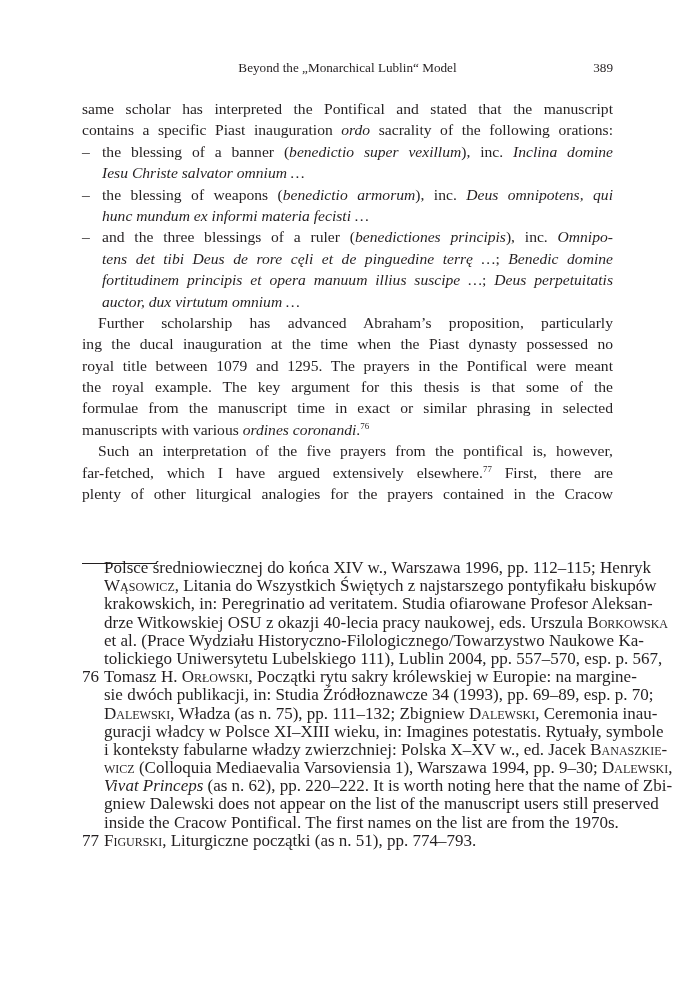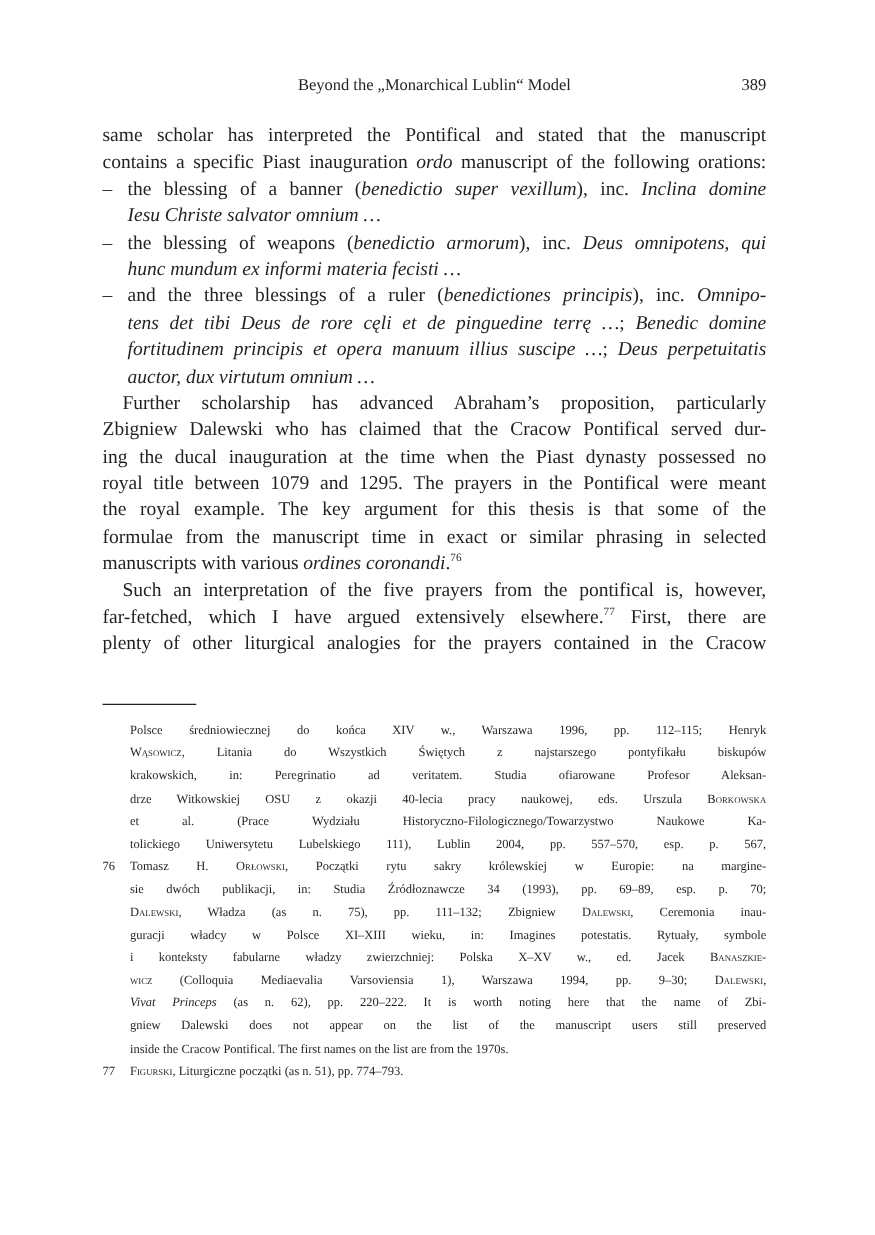--- a/index.html
+++ b/index.html
@@ -10,38 +10,38 @@
   .page-number { position: absolute; right: 0; top: 0; font-size: 13.2px; }
   .body-text { position: absolute; top: 98px; left: 82px; width: 531px; font-size: 15.6px; line-height: 21.4px; }
   .line { display: block; white-space: nowrap; text-align: justify; text-align-last: justify; height: 21.4px; }
   .line.last { text-align-last: left; }
   .ind { padding-left: 16px; }
   .item { position: relative; padding-left: 20px; }
   .dash { position: absolute; left: 0; }
   i { font-style: italic; }
   sup { font-size: 9px; vertical-align: 6px; line-height: 0; }
   .rule { position: absolute; top: 563px; left: 82px; width: 75px; border-top: 1px solid #231f20; height: 0; }
-  .notes { position: absolute; top: 576px; left: 82px; width: 531px; font-size: 10px; line-height: 18.2px; }
+  .notes { position: absolute; top: 559px; left: 82px; width: 531px; font-size: 17px; line-height: 18.2px; }
   .note { position: relative; padding-left: 22px; }
   .note-num { position: absolute; left: 0; top: 0; }
   .nl { display: block; white-space: nowrap; text-align: justify; text-align-last: justify; height: 18.2px; }
   .nl.last { text-align-last: left; }
   .sc { font-variant: small-caps; }
 </style>
 </head>
 <body>
 
 <div class="header">
   <div class="running-title">Beyond the „Monarchical Lublin“ Model</div>
   <div class="page-number">389</div>
 </div>
 
 <div class="body-text">
   <span class="line">same scholar has interpreted the Pontifical and stated that the manuscript</span>
-  <span class="line"><span>contains a specific Piast inauguration </span><i>ordo</i><span> manuscript of the following orations:</span></span>
+  <span class="line"><span>contains a specific Piast inauguration </span><i>ordo</i><span> sacrality of the following orations:</span></span>
 
   <div class="item">
     <span class="dash">–</span>
     <span class="line"><span>the blessing of a banner (</span><i>benedictio super vexillum</i><span>), inc. </span><i>Inclina domine</i></span>
     <span class="line last"><i>Iesu Christe salvator omnium …</i></span>
   </div>
 
   <div class="item">
     <span class="dash">–</span>
     <span class="line"><span>the blessing of weapons (</span><i>benedictio armorum</i><span>), inc. </span><i>Deus omnipotens, qui</i></span>
@@ -50,21 +50,20 @@
 
   <div class="item">
     <span class="dash">–</span>
     <span class="line"><span>and the three blessings of a ruler (</span><i>benedictiones principis</i><span>), inc. </span><i>Omnipo-</i></span>
     <span class="line"><i>tens det tibi Deus de rore cęli et de pinguedine terrę …</i><span>; </span><i>Benedic domine</i></span>
     <span class="line"><i>fortitudinem principis et opera manuum illius suscipe …</i><span>; </span><i>Deus perpetuitatis</i></span>
     <span class="line last"><i>auctor, dux virtutum omnium …</i></span>
   </div>
 
   <span class="line ind">Further scholarship has advanced Abraham’s proposition, particularly</span>
-  <span class="line">Zbigniew Dalewski who has claimed that the Cracow Pontifical served dur-</span>
   <span class="line">ing the ducal inauguration at the time when the Piast dynasty possessed no</span>
   <span class="line">royal title between 1079 and 1295. The prayers in the Pontifical were meant</span>
   <span class="line">the royal example. The key argument for this thesis is that some of the</span>
   <span class="line">formulae from the manuscript time in exact or similar phrasing in selected</span>
   <span class="line last"><span>manuscripts with various </span><i>ordines coronandi</i><span>.</span><sup>76</sup></span>
 
   <span class="line ind">Such an interpretation of the five prayers from the pontifical is, however,</span>
   <span class="line"><span>far-fetched, which I have argued extensively elsewhere.</span><sup>77</sup><span> First, there are</span></span>
   <span class="line">plenty of other liturgical analogies for the prayers contained in the Cracow</span>
 </div>

